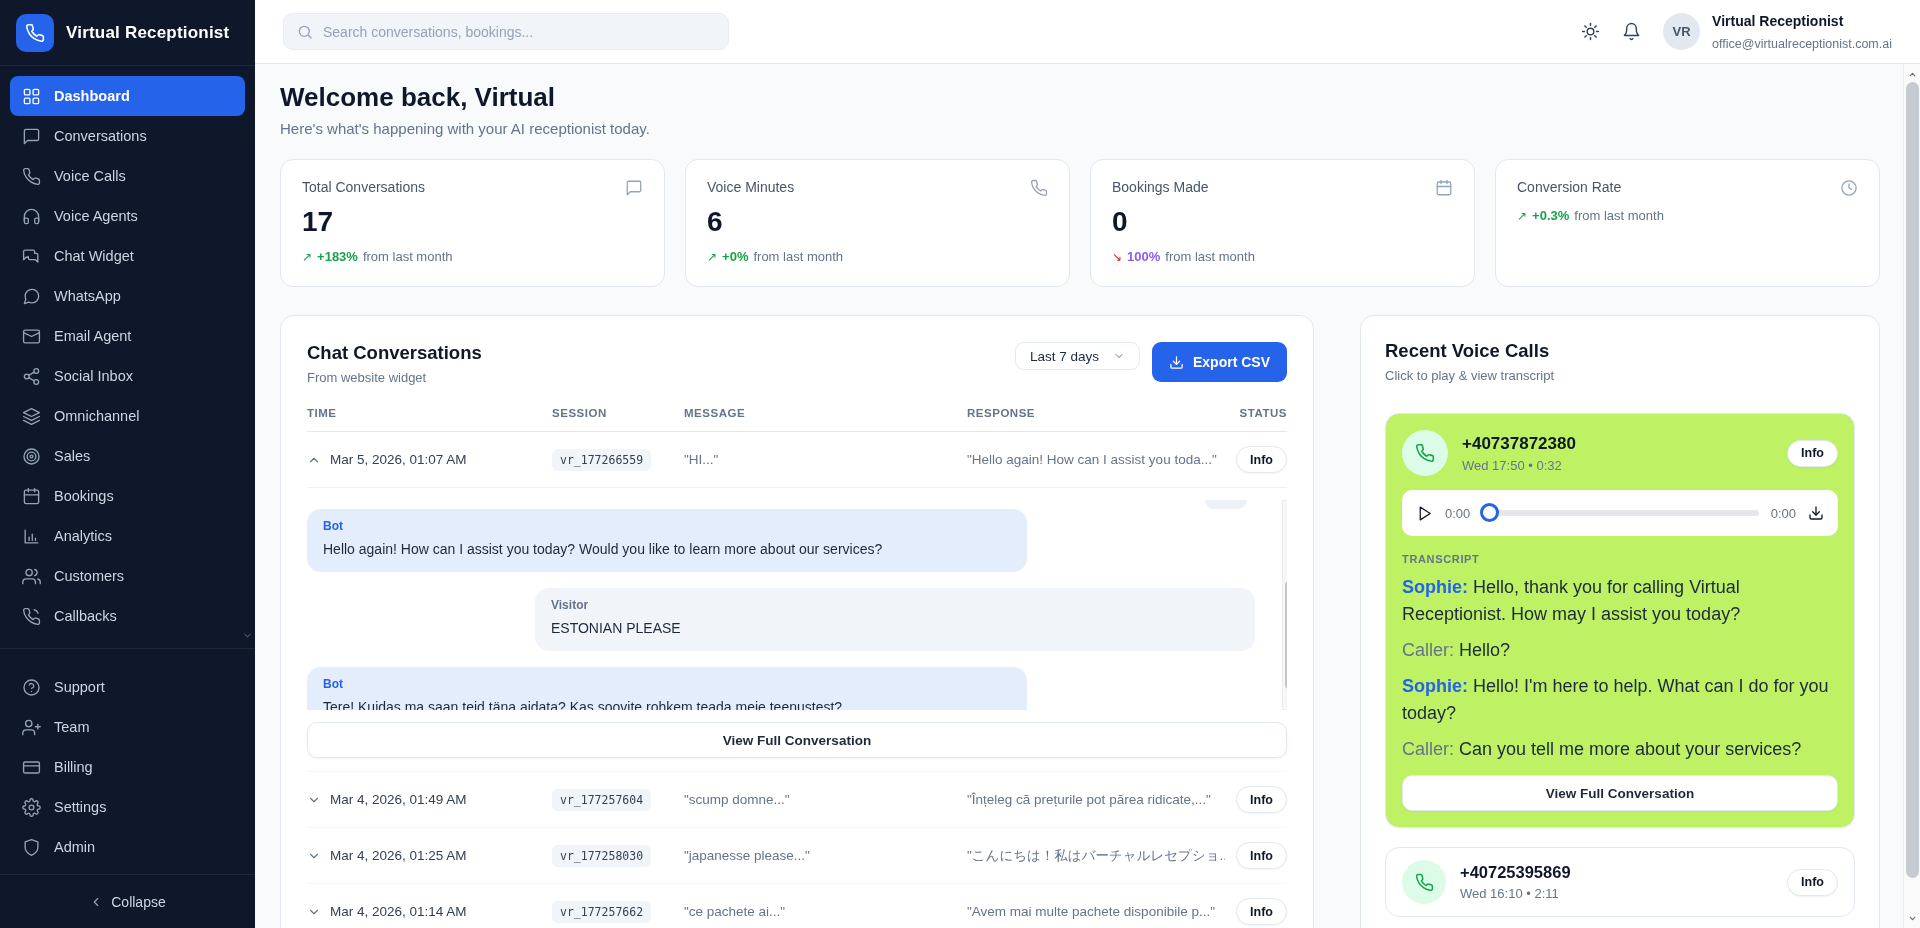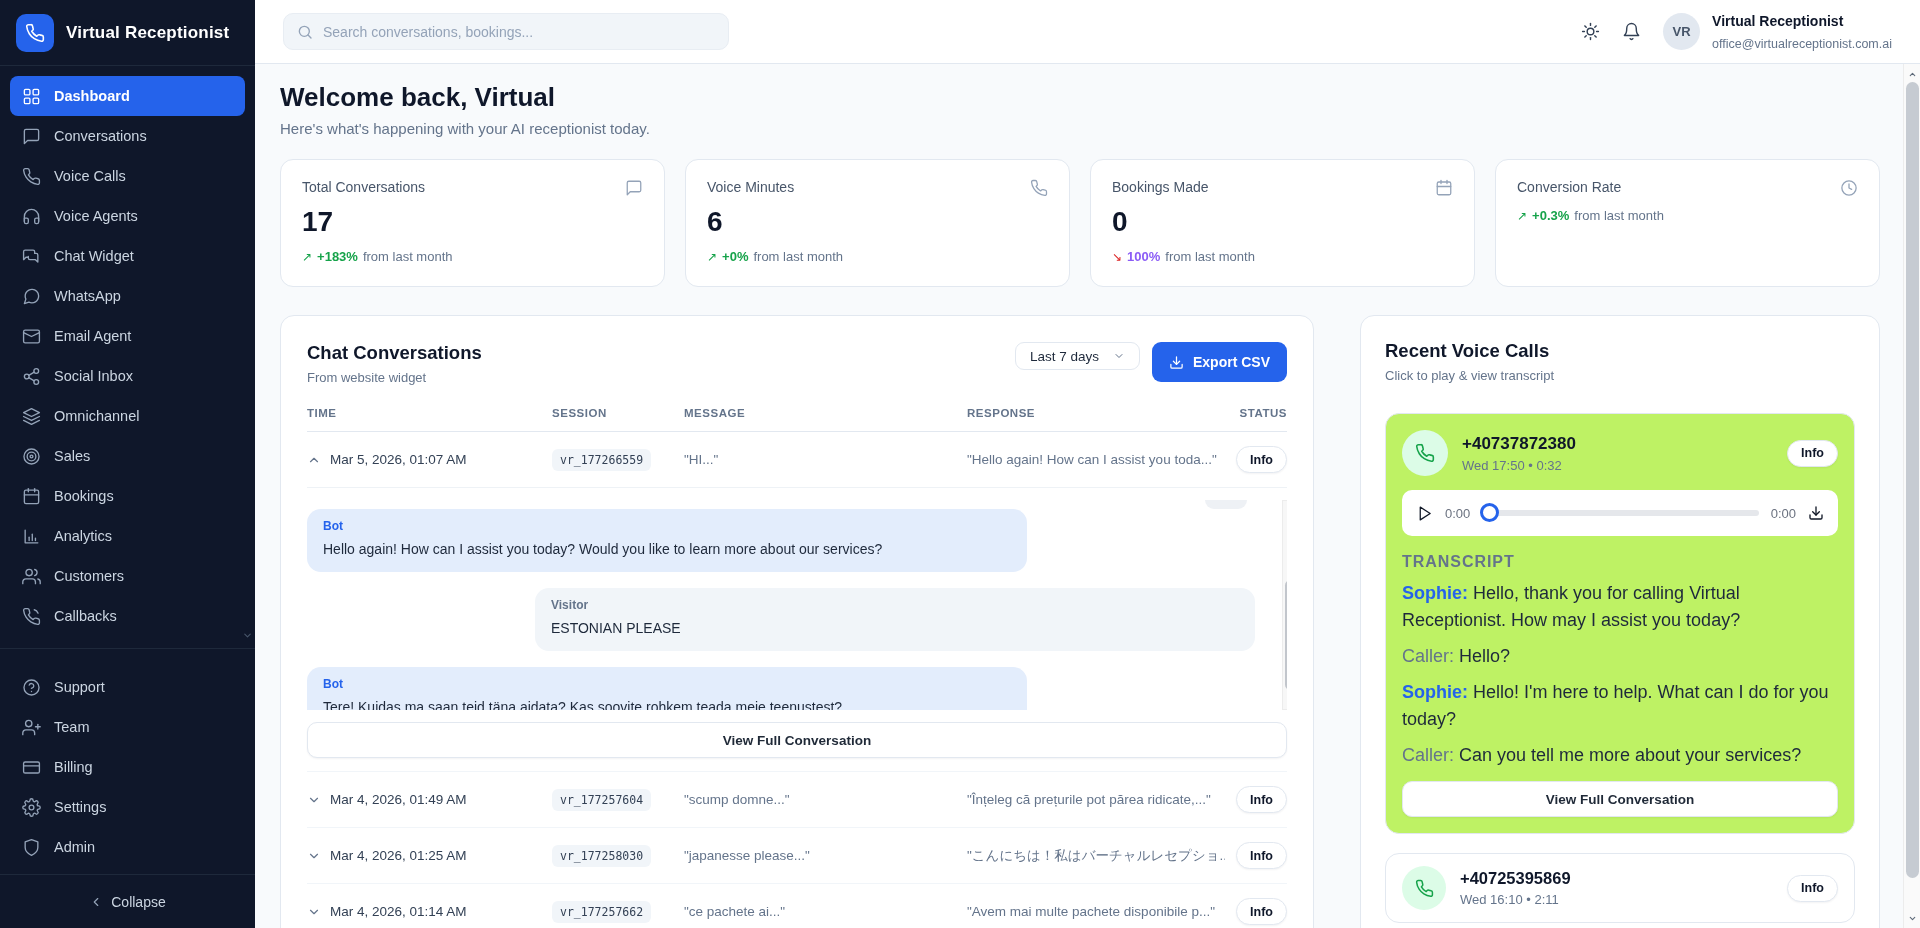--- a/index.html
+++ b/index.html
@@ -114,21 +114,21 @@
   .call-head { display:flex; align-items:center; gap:14px; }
   .call-avatar { width:46px; height:46px; border-radius:50%; background:#dcfce7; color:#16a34a; display:flex; align-items:center; justify-content:center; flex:0 0 auto; }
   .call-number { font-size:17px; font-weight:700; color:#0f172a; }
   .call-meta { font-size:13px; color:#64748b; margin-top:4px; }
   .call-head .pill { margin-left:auto; }
   .player { margin-top:14px; background:#fff; border-radius:10px; height:46px; display:flex; align-items:center; gap:12px; padding:0 14px; }
   .player .time { font-size:13px; color:#6b7280; }
   .player .track { position:relative; flex:1; height:6px; background:#e5e7eb; border-radius:3px; }
   .player .knob { position:absolute; left:-2px; top:-7px; width:19px; height:19px; border-radius:50%; background:#fff; border:3px solid #2563eb; }
   .player .ctrl { color:#111827; cursor:pointer; display:flex; }
-  .transcript-label { margin-top:17px; font-size:16px; font-weight:700; letter-spacing:.06em; color:#64748b; }
+  .transcript-label { margin-top:17px; font-size:11px; font-weight:700; letter-spacing:.06em; color:#64748b; }
   .t-line { margin-top:9px; font-size:18px; color:#1e293b; line-height:1.5; }
   .t-line .spk { font-weight:600; }
   .t-line .spk.agent { color:#2563eb; }
   .t-line .spk.caller { color:#64748b; font-weight:500; }
   .call-row { display:flex; align-items:center; gap:14px; padding:12px 16px; }
   .call-row .call-avatar { width:44px; height:44px; }
   .call-row .call-number { font-size:16.5px; }
   .call-row .pill { margin-left:auto; }
   .call-card.c2 { margin-top:19px; }
   .call-card.c3 { margin-top:13px; }

